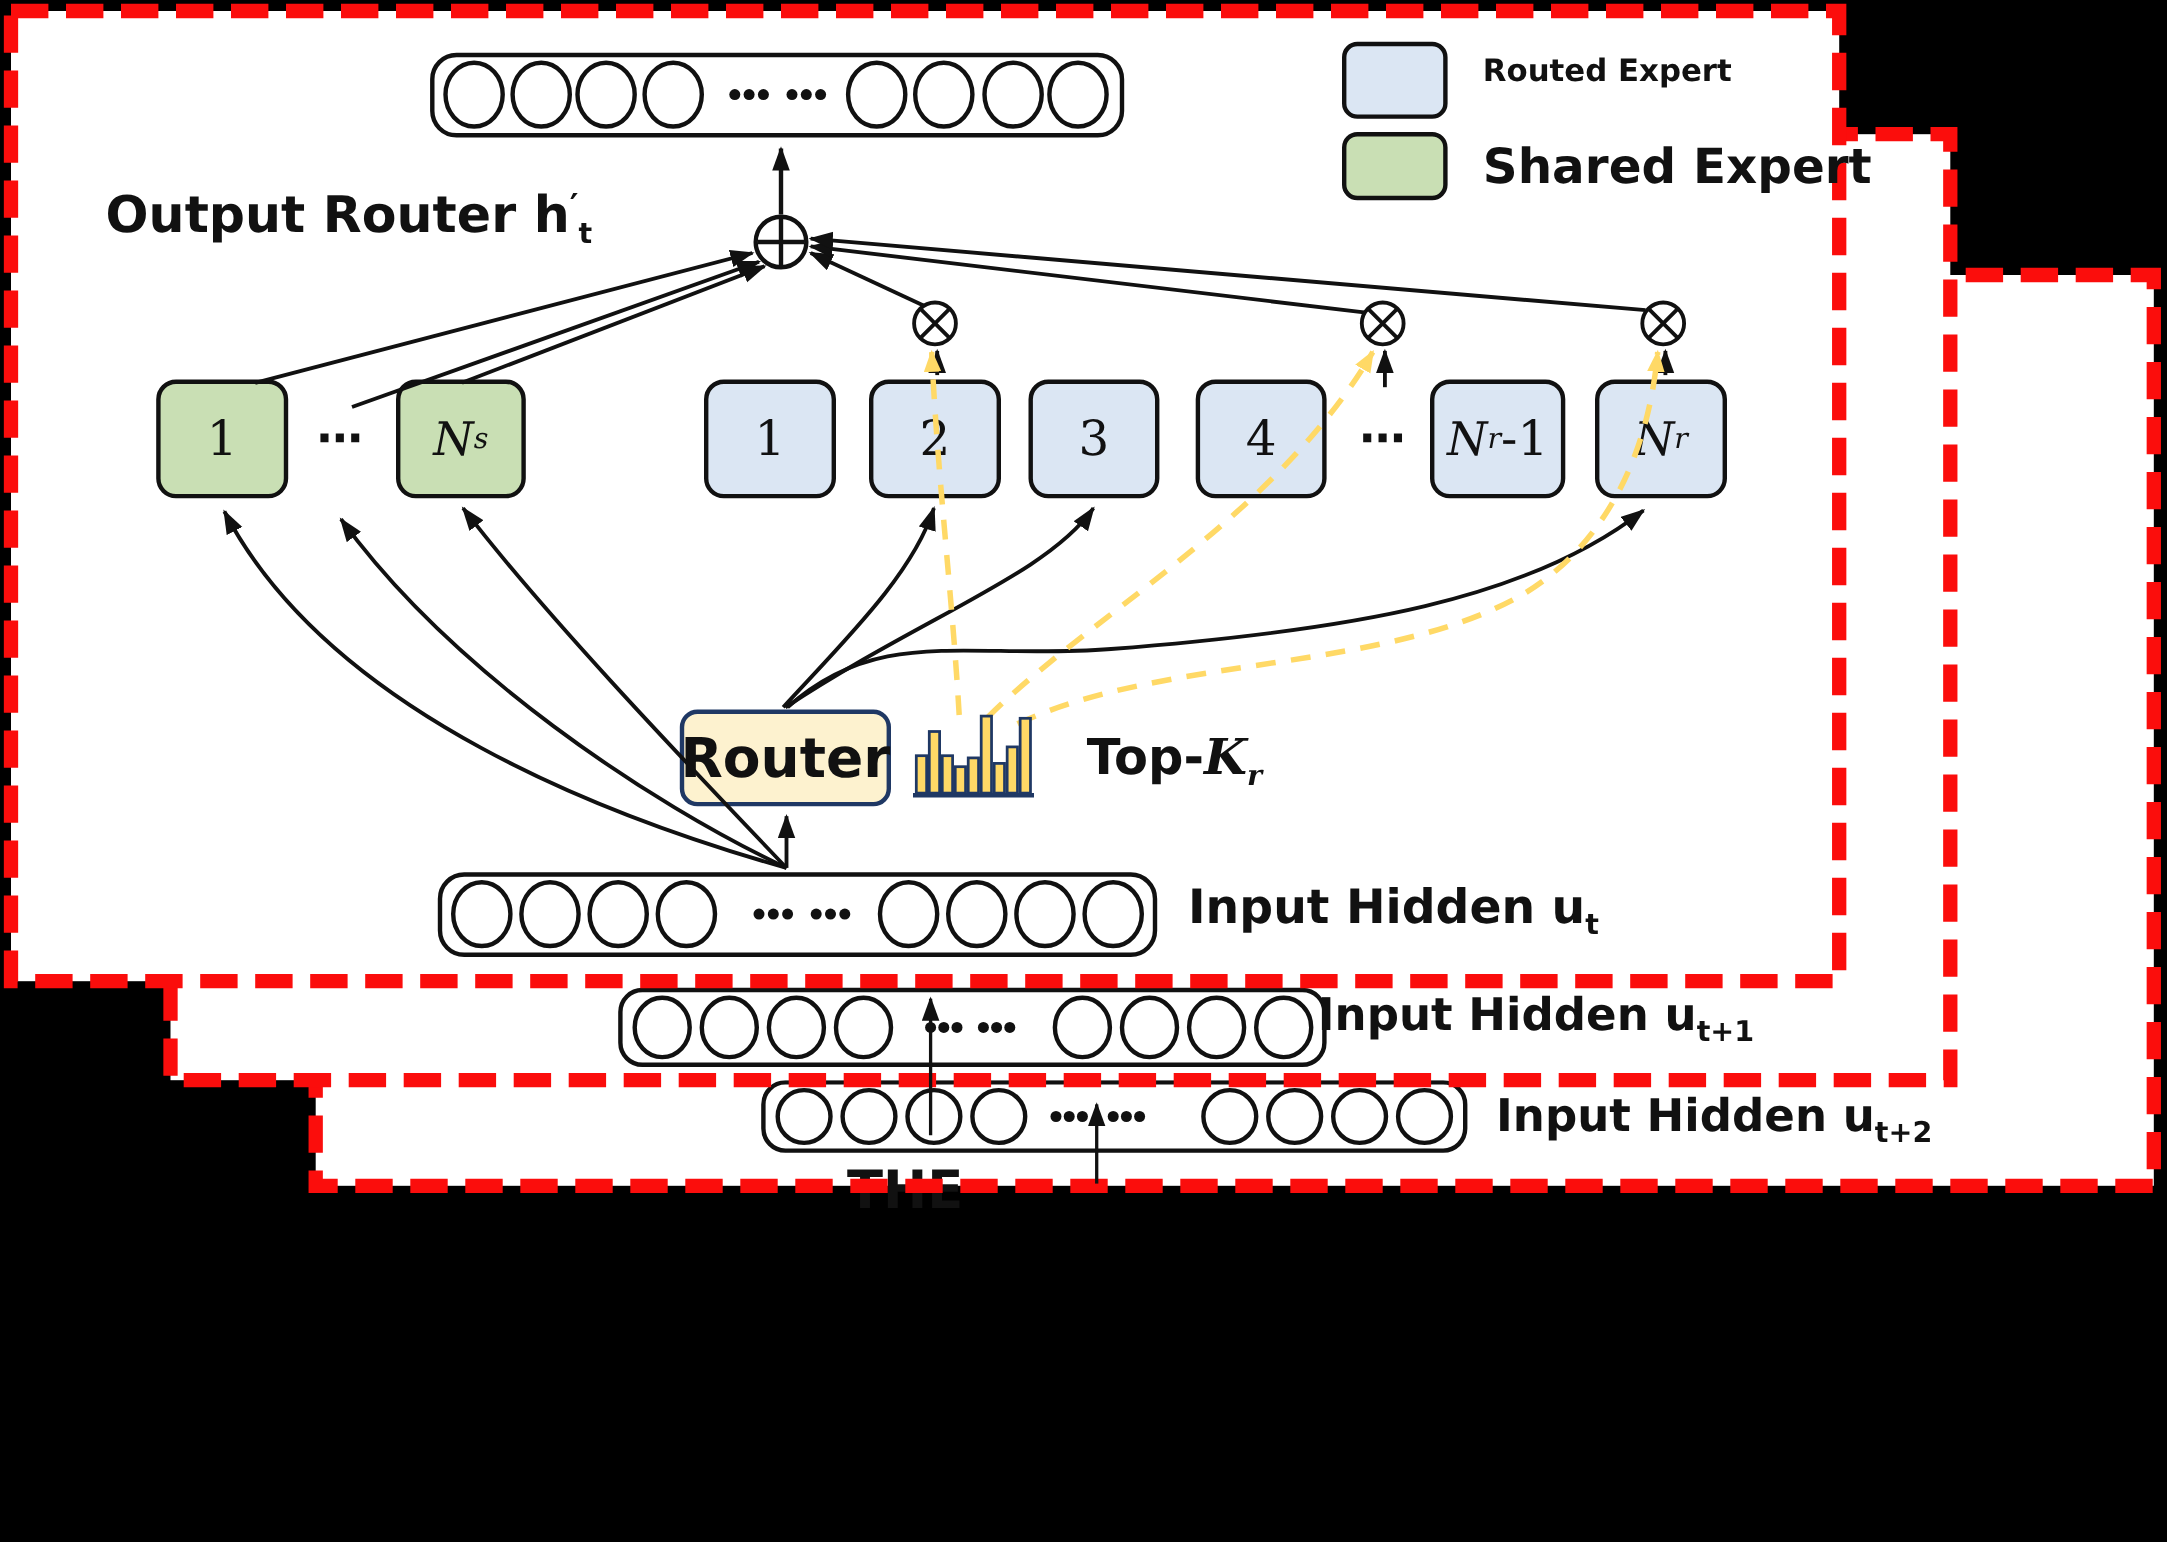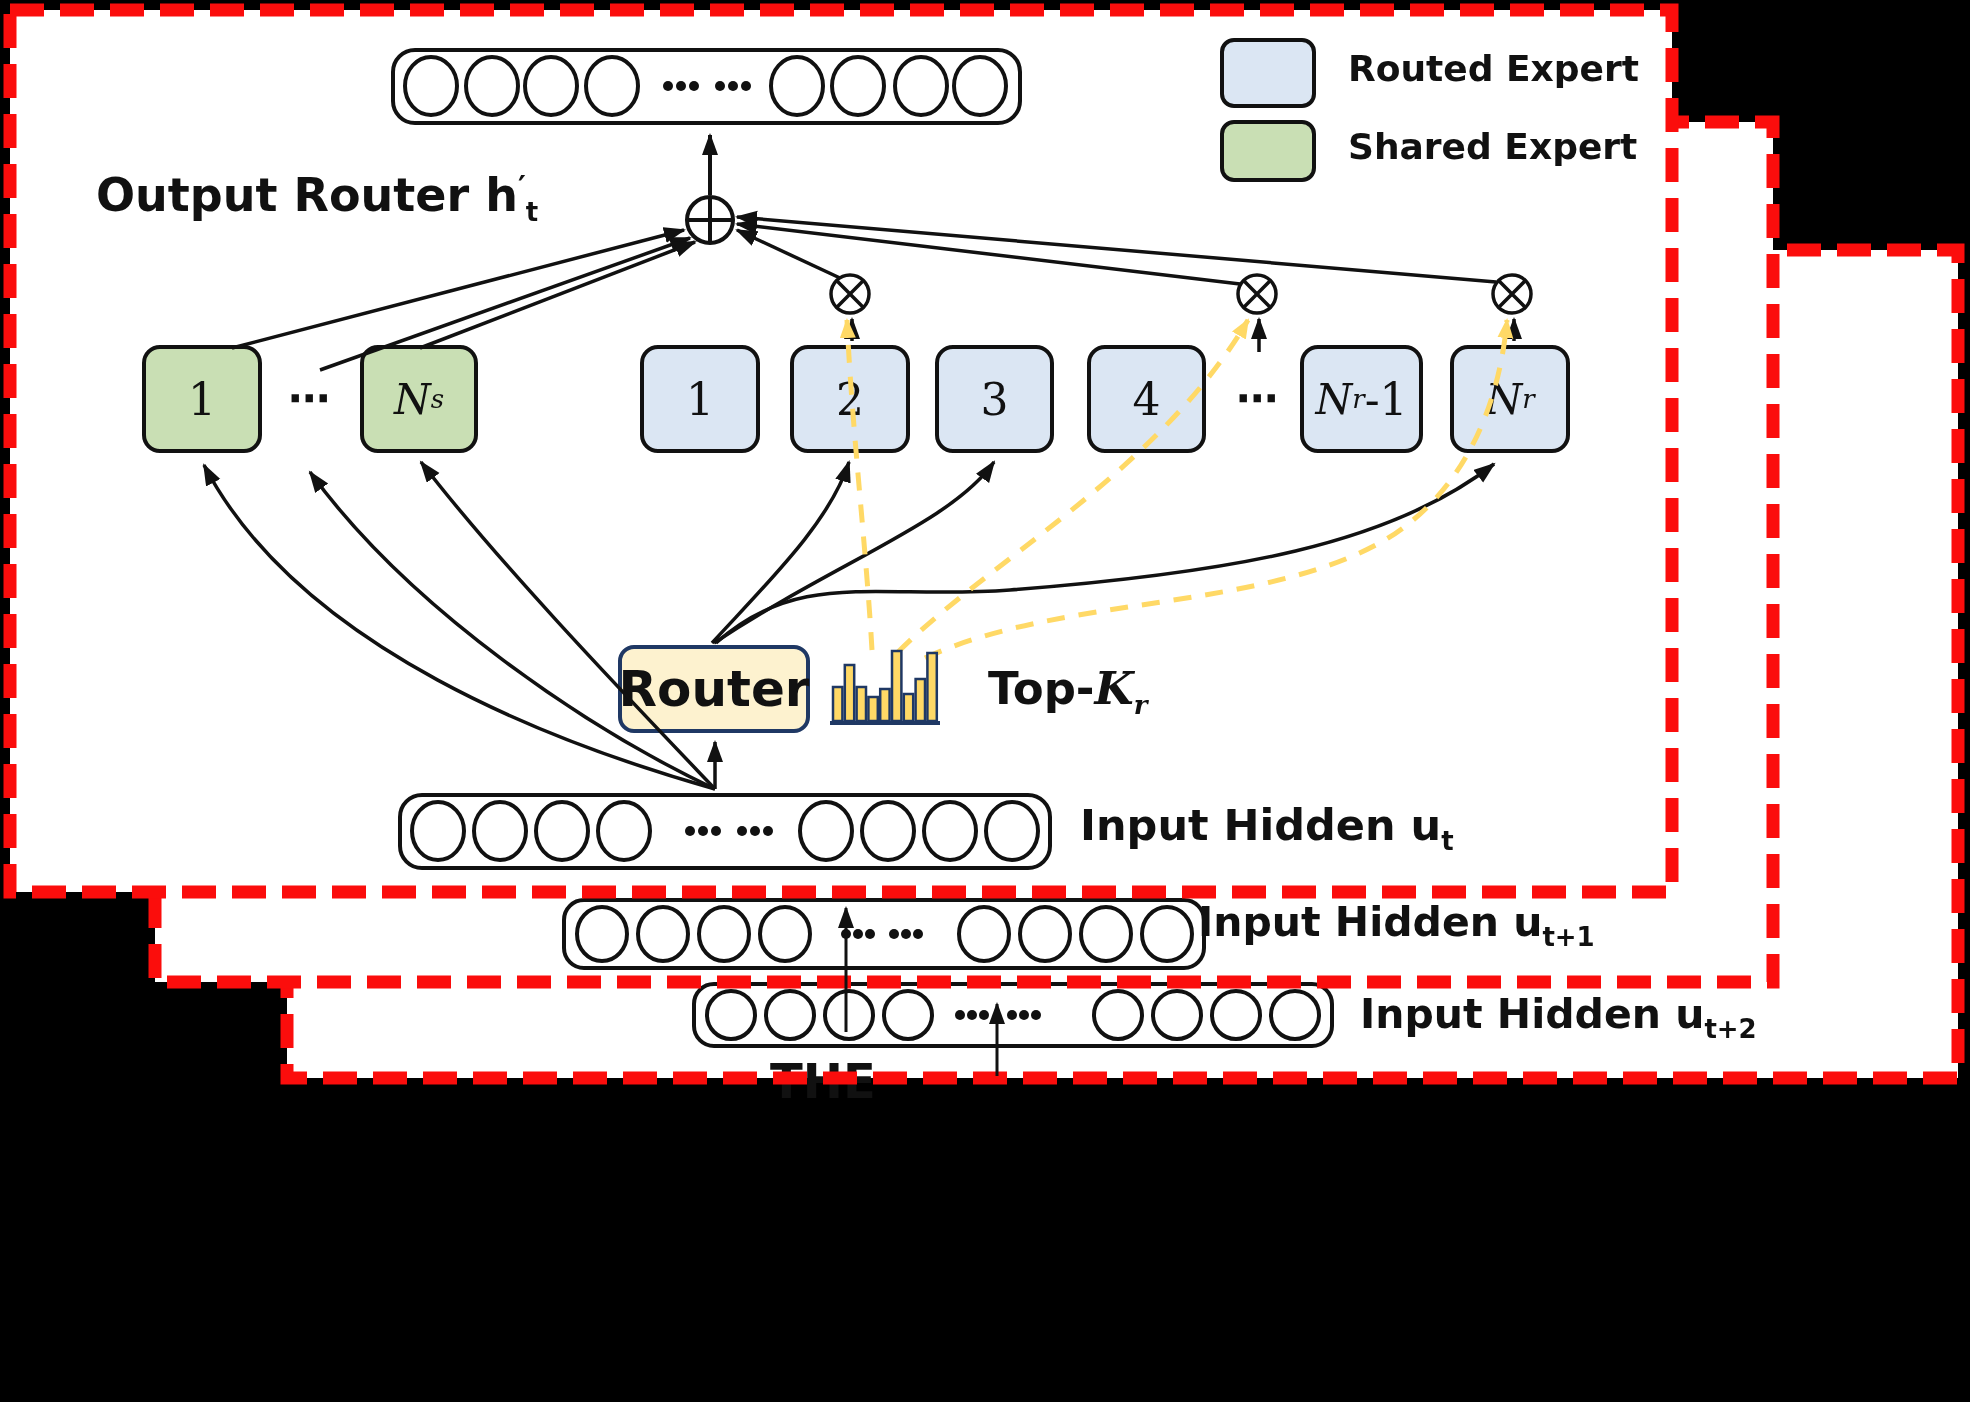--- a/index.html
+++ b/index.html
@@ -172,22 +172,22 @@
     <span class="nsym">N</span>
       <sub>r</sub>
   </div>
 
   <div id="router-box" style="left:618px;top:645px;width:192px;height:88px">
     <span>Router</span>
   </div>
 
   <div class="leg-box blue" style="left:1220px;top:38px;width:96px;height:70px"></div>
   <div class="leg-box green" style="left:1220px;top:120px;width:96px;height:62px"></div>
-  <div class="semilabel" style="left:1348px;top:48px;font-size:36px">Routed Expert</div>
-  <div class="semilabel" style="left:1348px;top:126px;font-size:36px">Shared Expert</div>
+  <div class="semilabel" style="left:1348px;top:48px;font-size:28px">Routed Expert</div>
+  <div class="semilabel" style="left:1348px;top:126px;font-size:44px">Shared Expert</div>
 
   <div class="biglabel" style="left:96px;top:168px">
     <span>Output Router </span><b>h</b><span class="prime">′</span><sub>t</sub>
   </div>
 
   <div class="semilabel" style="left:988px;top:662px;font-size:45px">
     <span>Top-</span><span class="ital">K</span><sub class="ital">r</sub>
   </div>
 
   <div class="semilabel" style="left:1080px;top:800px;font-size:43px">

